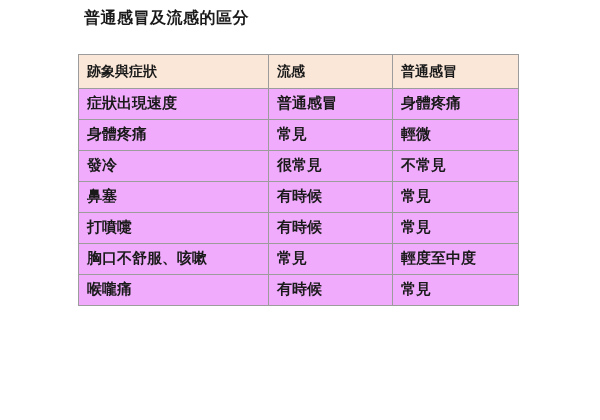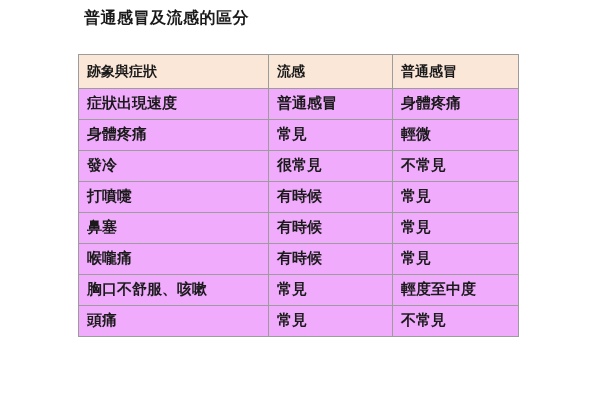--- a/index.html
+++ b/index.html
@@ -98,41 +98,36 @@
           <td>身體疼痛</td>
           <td>常見</td>
           <td>輕微</td>
         </tr>
         <tr>
           <td>發冷</td>
           <td>很常見</td>
           <td>不常見</td>
         </tr>
         <tr>
-          <td>打噴嚏</td>
-          <td>有時候</td>
-          <td>常見</td>
-        </tr>
-        <tr>
           <td>鼻塞</td>
           <td>有時候</td>
           <td>常見</td>
         </tr>
         <tr>
-          <td>喉嚨痛</td>
+          <td>打噴嚏</td>
           <td>有時候</td>
           <td>常見</td>
         </tr>
         <tr>
           <td>胸口不舒服、咳嗽</td>
           <td>常見</td>
           <td>輕度至中度</td>
         </tr>
         <tr>
-          <td>頭痛</td>
+          <td>喉嚨痛</td>
+          <td>有時候</td>
           <td>常見</td>
-          <td>不常見</td>
         </tr>
       </tbody>
     </table>
   </div>
 
 </div>
 
 </body></html>

